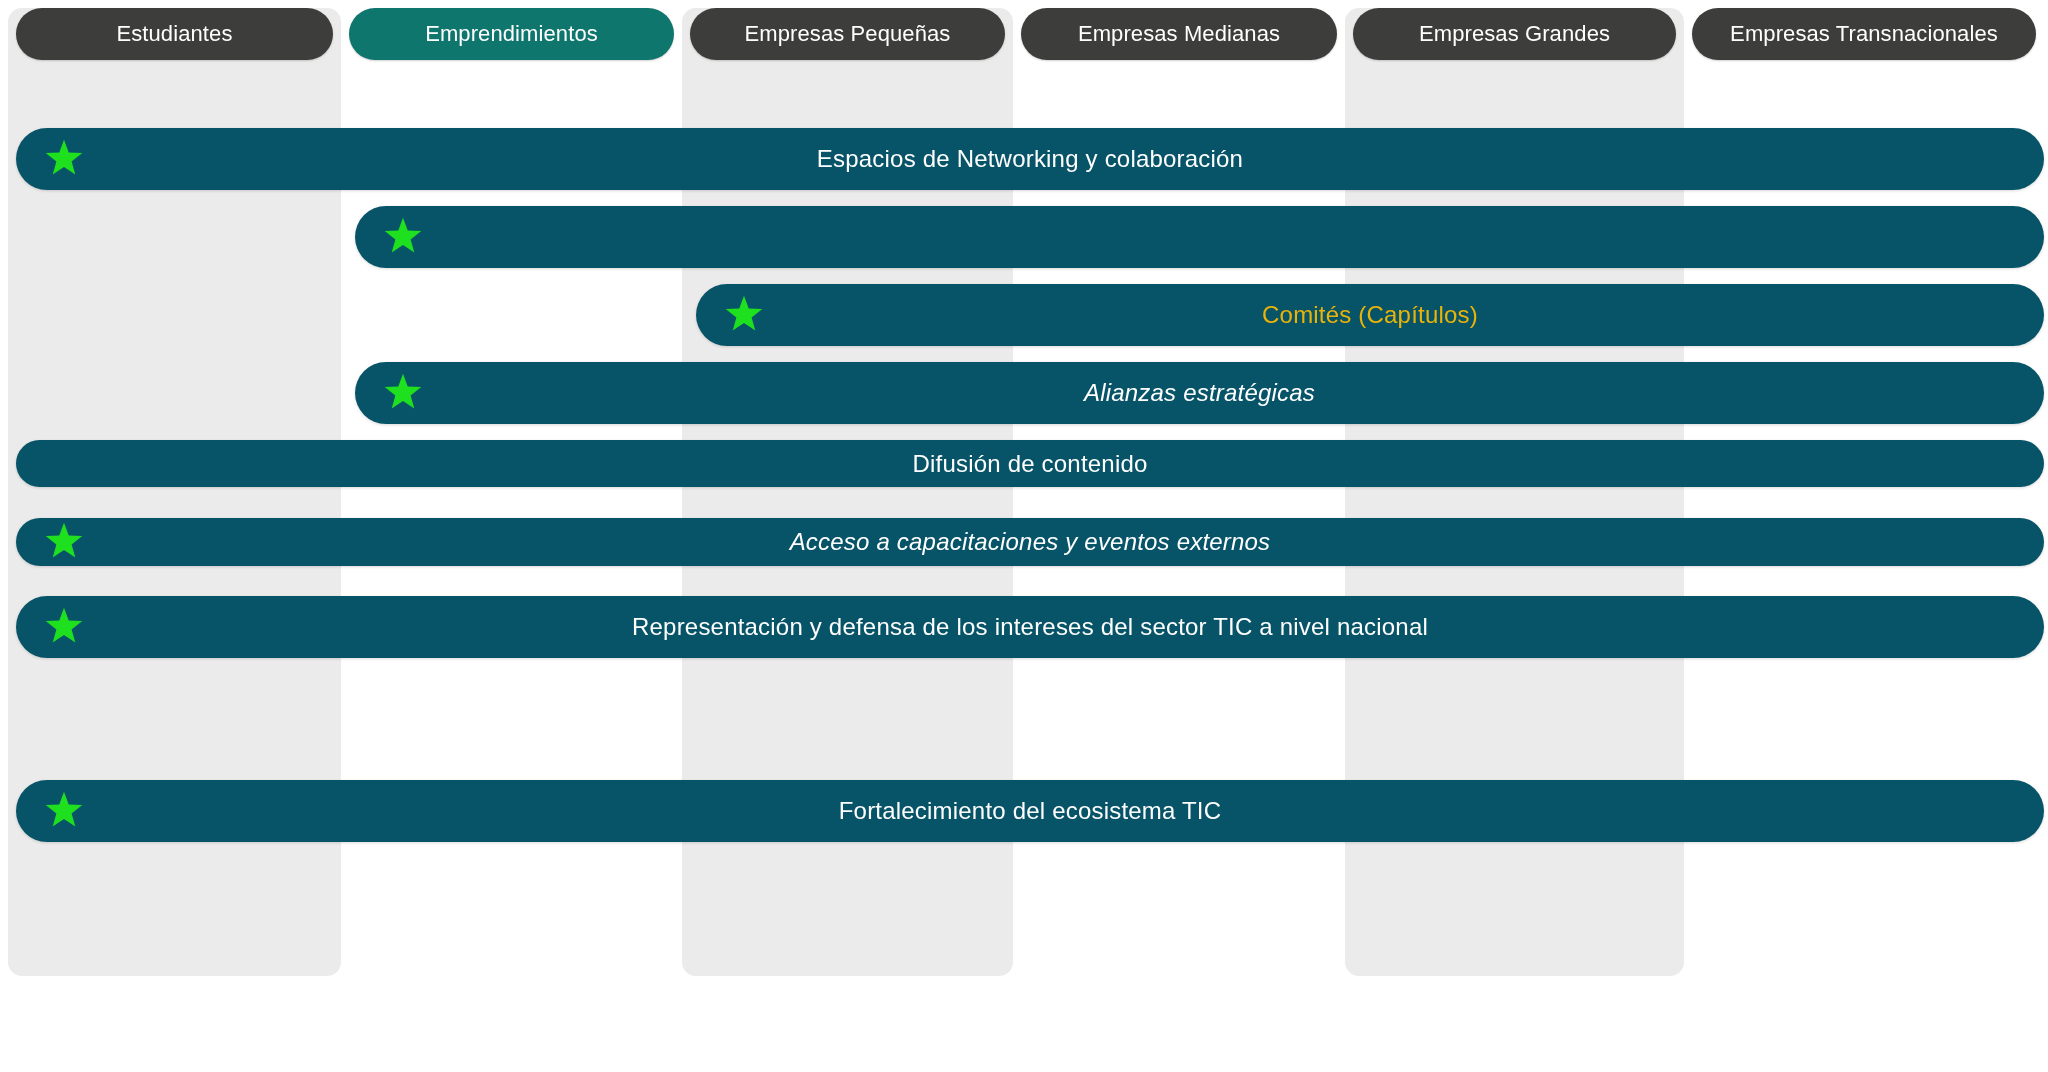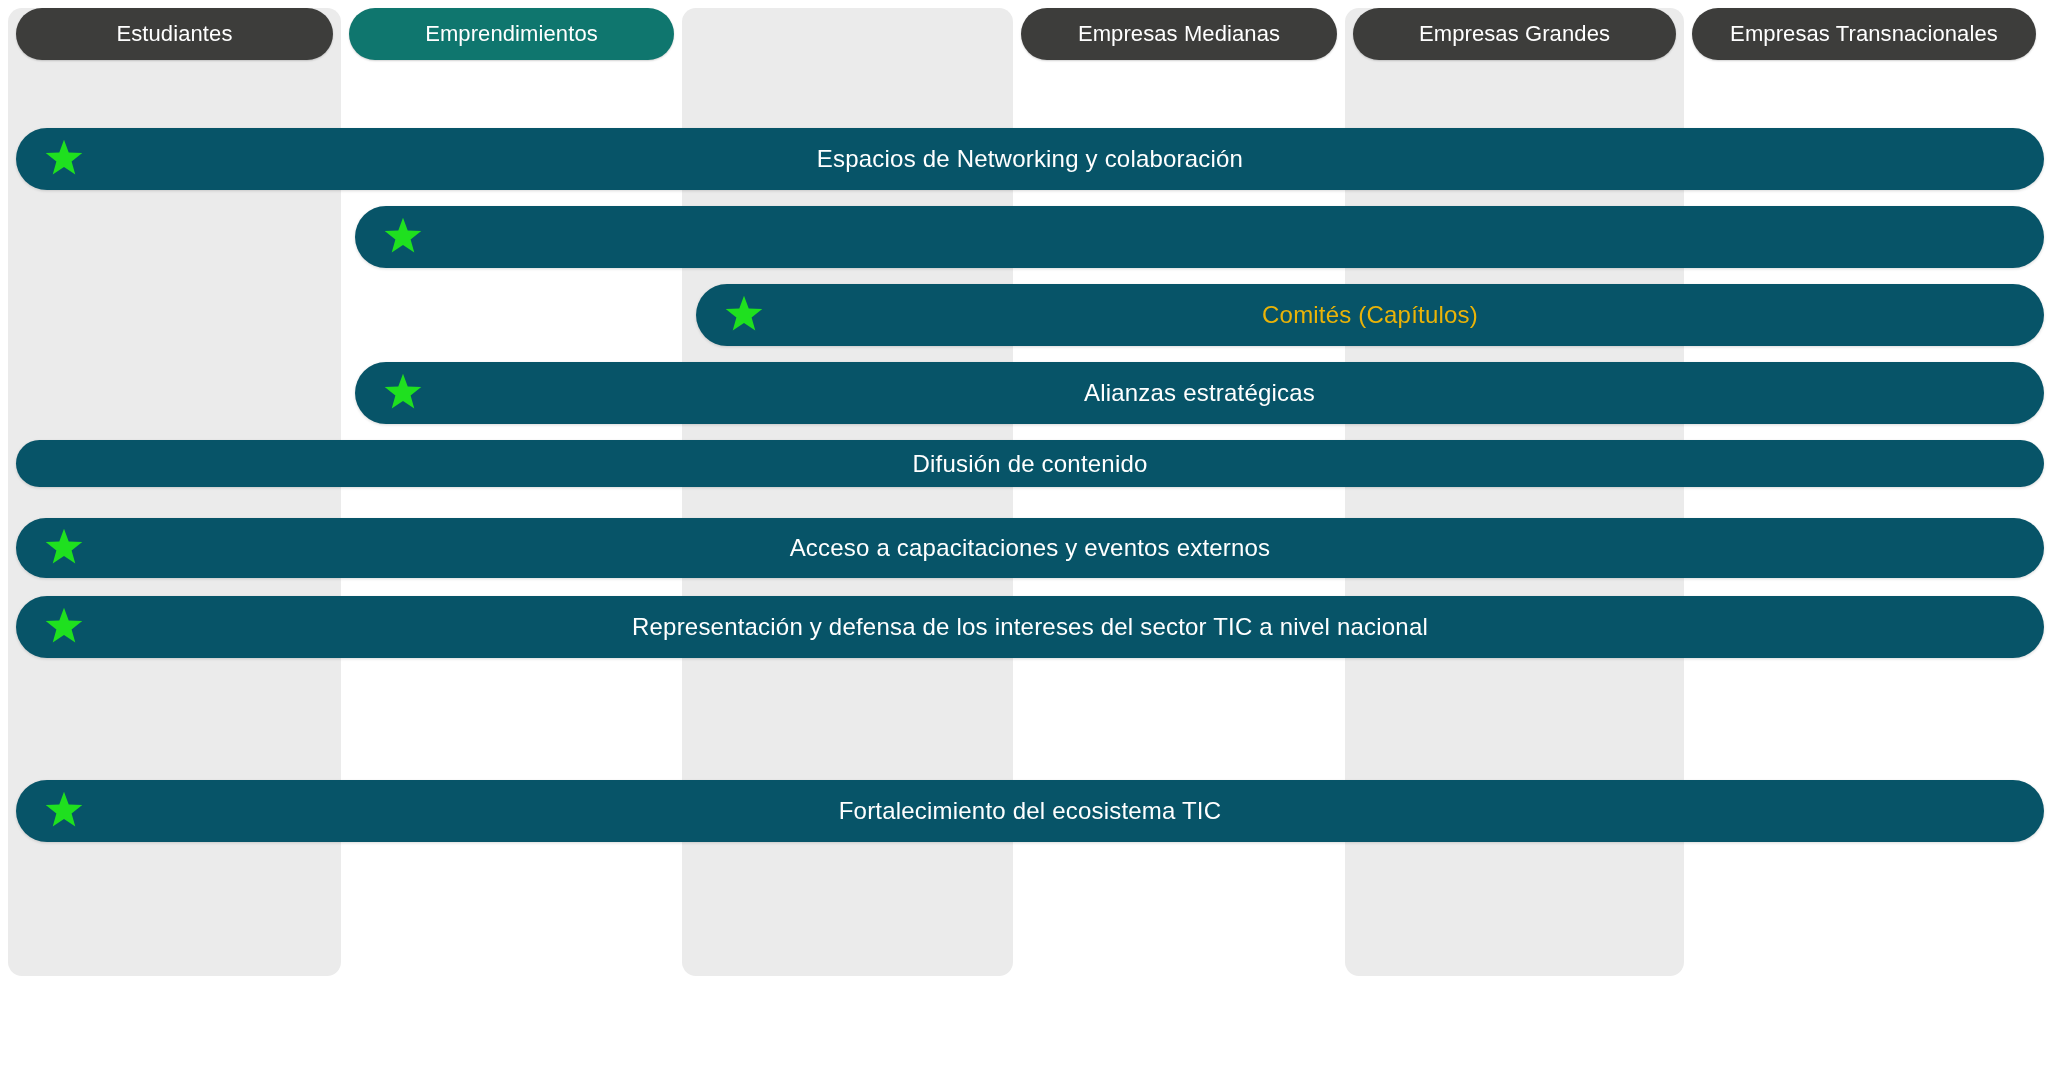--- a/index.html
+++ b/index.html
@@ -116,20 +116,23 @@
       <div class="stripe plain" style="left: 1684px; width: 360px;"></div>
     </div>
 
   <div class="headers">
       <div class="hdr-pill" style="left: 16px; width: 317px; background: rgb(61, 61, 59); color: rgb(255, 255, 255);">
         <span>Estudiantes</span>
       </div>
       <div class="hdr-pill" style="left: 349px; width: 325px; background: #0f766e; color: rgb(255, 255, 255);">
         <span>Emprendimientos</span>
       </div>
+      <div class="hdr-pill" style="left: 690px; width: 315px; background: rgb(61, 61, 59); color: rgb(255, 255, 255);">
+        <span>Empresas Pequeñas</span>
+      </div>
       <div class="hdr-pill" style="left: 1021px; width: 316px; background: rgb(61, 61, 59); color: rgb(255, 255, 255);">
         <span>Empresas Medianas</span>
       </div>
       <div class="hdr-pill" style="left: 1353px; width: 323px; background: rgb(61, 61, 59); color: rgb(255, 255, 255);">
         <span>Empresas Grandes</span>
       </div>
       <div class="hdr-pill" style="left: 1692px; width: 344px; background: rgb(61, 61, 59); color: rgb(255, 255, 255);">
         <span>Empresas Transnacionales</span>
       </div>
     </div>
@@ -145,30 +148,30 @@
         <svg class="star" viewBox="0 0 100 100">
           <polygon points="50.00,2.00 61.76,33.82 95.65,35.17 69.02,56.18 78.21,88.83 50.00,70.00 21.79,88.83 30.98,56.18 4.35,35.17 38.24,33.82" fill="#1fe01f"></polygon>
         </svg>
       </div>
       <div class="bar" style="left: 696px; width: 1348px; top: 284px; height: 62px; background: rgb(7, 84, 104);">
         <svg class="star" viewBox="0 0 100 100">
           <polygon points="50.00,2.00 61.76,33.82 95.65,35.17 69.02,56.18 78.21,88.83 50.00,70.00 21.79,88.83 30.98,56.18 4.35,35.17 38.24,33.82" fill="#1fe01f"></polygon>
         </svg>
         <span class="bar-label" style="color: #eab308;">Comités (Capítulos)</span>
       </div>
-      <div class="bar" style="left: 355px; width: 1689px; top: 362px; height: 62px; background: rgb(7, 84, 104);">
+      <div class="bar" style="left: 355px; width: 1689px; top: 362px; height: 62px; background: rgb(7, 84, 104); font-style: italic;">
         <svg class="star" viewBox="0 0 100 100">
           <polygon points="50.00,2.00 61.76,33.82 95.65,35.17 69.02,56.18 78.21,88.83 50.00,70.00 21.79,88.83 30.98,56.18 4.35,35.17 38.24,33.82" fill="#1fe01f"></polygon>
         </svg>
         <span class="bar-label" style="color: rgb(255, 255, 255);">Alianzas estratégicas</span>
       </div>
       <div class="bar" style="left: 16px; width: 2028px; top: 440px; height: 47px; background: rgb(7, 84, 104);">
         <span class="bar-label" style="color: rgb(255, 255, 255);">Difusión de contenido</span>
       </div>
-      <div class="bar" style="left: 16px; width: 2028px; top: 518px; height: 60px; background: rgb(7, 84, 104);">
+      <div class="bar" style="left: 16px; width: 2028px; top: 518px; height: 48px; background: rgb(7, 84, 104); font-style: italic;">
         <svg class="star" viewBox="0 0 100 100">
           <polygon points="50.00,2.00 61.76,33.82 95.65,35.17 69.02,56.18 78.21,88.83 50.00,70.00 21.79,88.83 30.98,56.18 4.35,35.17 38.24,33.82" fill="#1fe01f"></polygon>
         </svg>
         <span class="bar-label" style="color: rgb(255, 255, 255);">Acceso a capacitaciones y eventos externos</span>
       </div>
       <div class="bar" style="left: 16px; width: 2028px; top: 596px; height: 62px; background: rgb(7, 84, 104);">
         <svg class="star" viewBox="0 0 100 100">
           <polygon points="50.00,2.00 61.76,33.82 95.65,35.17 69.02,56.18 78.21,88.83 50.00,70.00 21.79,88.83 30.98,56.18 4.35,35.17 38.24,33.82" fill="#1fe01f"></polygon>
         </svg>
         <span class="bar-label" style="color: rgb(255, 255, 255);">Representación y defensa de los intereses del sector TIC a nivel nacional</span>

